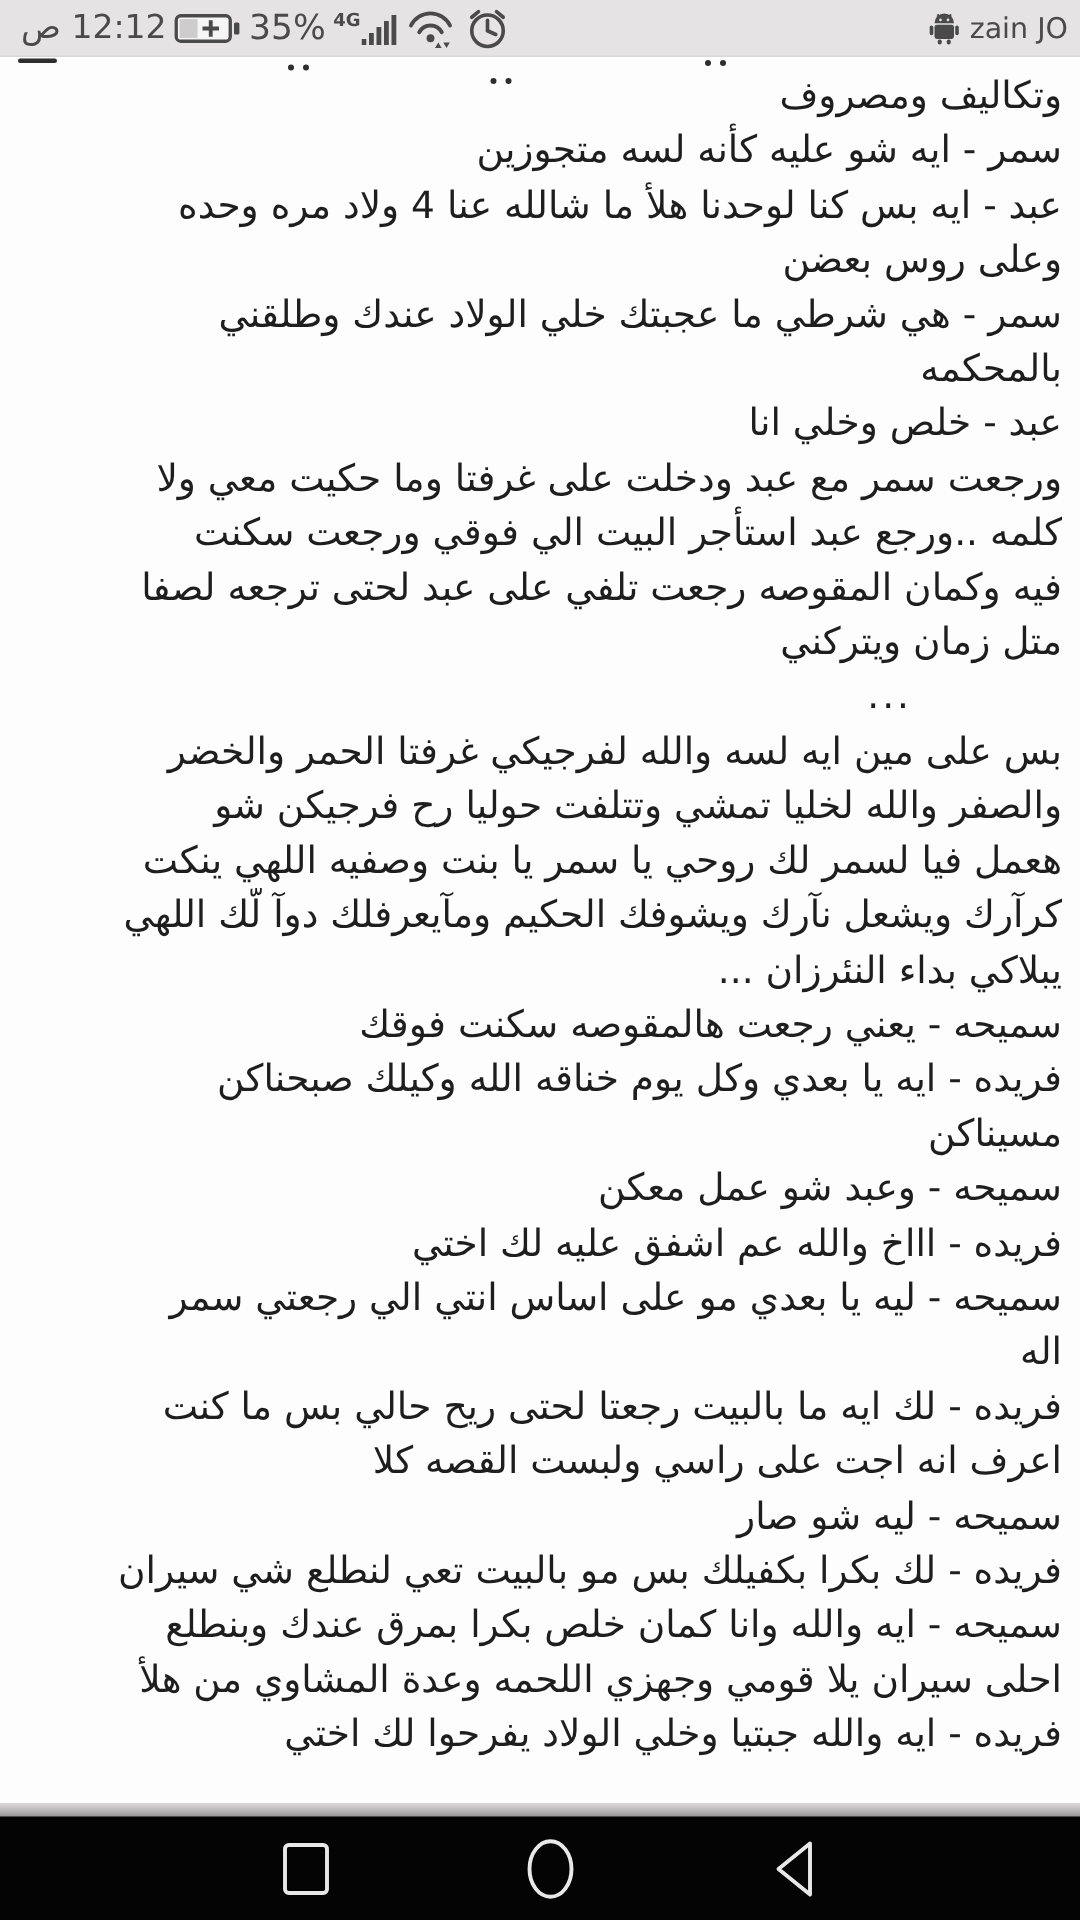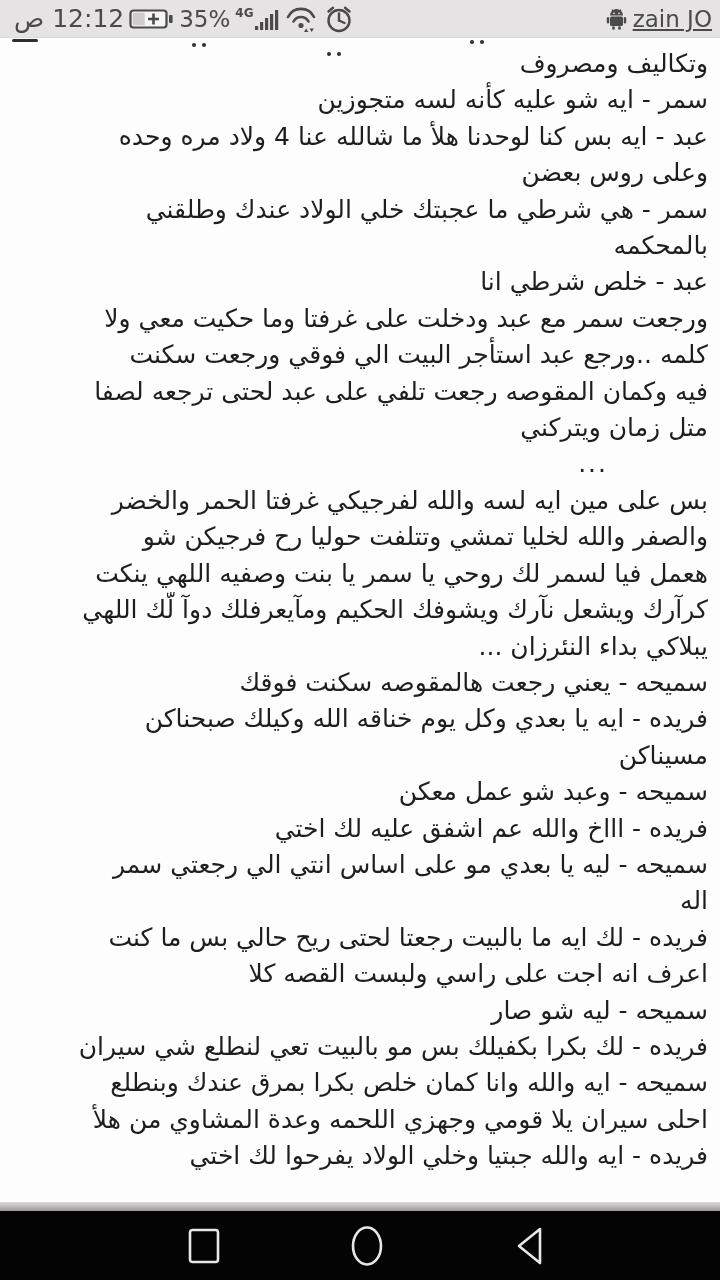--- a/index.html
+++ b/index.html
@@ -5,23 +5,23 @@
   html,body{margin:0;padding:0;background:#888;}
   .screen{position:relative;width:720px;height:1280px;margin:0 auto;background:#fdfdfd;
           overflow:hidden;font-family:"DejaVu Sans",sans-serif;}
 
   
   .status-bar{position:absolute;top:0;left:0;right:0;height:38px;background:#e5e3e3;
               border-bottom:1px solid #d9d7d7;box-sizing:border-box;color:#4a4a4a;
               display:flex;align-items:center;justify-content:space-between;padding:0 8px 0 14px;}
   .sb-left{display:flex;align-items:center;gap:5px;height:100%;}
   .sb-right{display:flex;align-items:center;gap:6px;height:100%;}
-  .time{font-size:25px;direction:rtl;unicode-bidi:isolate;line-height:38px;}
+  .time{font-size:22px;direction:rtl;unicode-bidi:isolate;line-height:38px;}
   .pct{font-size:23px;line-height:38px;}
-  .carrier{font-size:23px;line-height:38px;text-decoration:underline;}
+  .carrier{font-size:19px;line-height:38px;}
   .net{display:flex;align-items:flex-start;height:30px;margin-top:4px;}
   .badge-4g{font-size:12px;font-weight:bold;line-height:12px;margin:1px 1px 0 0;}
   .sb-icon{display:block;}
 
   
   .content{position:absolute;top:38px;left:0;right:0;bottom:69px;overflow:hidden;
            padding:8px 12px 0 4px;direction:rtl;text-align:right;color:#1e1e1e;}
   .line{font-size:25px;line-height:36.4px;white-space:nowrap;overflow:hidden;}
   .line.ellipsis{margin-right:100px;letter-spacing:2px;}
 
@@ -127,21 +127,21 @@
   </div>
 
   <div class="content">
     <div>
         <div class="line">وتكاليف ومصروف</div>
         <div class="line">سمر - ايه شو عليه كأنه لسه متجوزين</div>
         <div class="line">عبد - ايه بس كنا لوحدنا هلأ ما شالله عنا 4 ولاد مره وحده</div>
         <div class="line">وعلى روس بعضن</div>
         <div class="line">سمر - هي شرطي ما عجبتك خلي الولاد عندك وطلقني</div>
         <div class="line">بالمحكمه</div>
-        <div class="line">عبد - خلص شرطي انا</div>
+        <div class="line">عبد - خلص وخلي انا</div>
         <div class="line">ورجعت سمر مع عبد ودخلت على غرفتا وما حكيت معي ولا</div>
         <div class="line">كلمه ..ورجع عبد استأجر البيت الي فوقي ورجعت سكنت</div>
         <div class="line">فيه وكمان المقوصه رجعت تلفي على عبد لحتى ترجعه لصفا</div>
         <div class="line">متل زمان ويتركني</div>
         <div class="line ellipsis">...</div>
         <div class="line">بس على مين ايه لسه والله لفرجيكي غرفتا الحمر والخضر</div>
         <div class="line">والصفر والله لخليا تمشي وتتلفت حوليا رح فرجيكن شو</div>
         <div class="line">هعمل فيا لسمر لك روحي يا سمر يا بنت وصفيه اللهي ينكت</div>
         <div class="line">كرآرك ويشعل نآرك ويشوفك الحكيم ومآيعرفلك دوآ لّك اللهي</div>
         <div class="line">يبلاكي بداء النئرزان ...</div>

